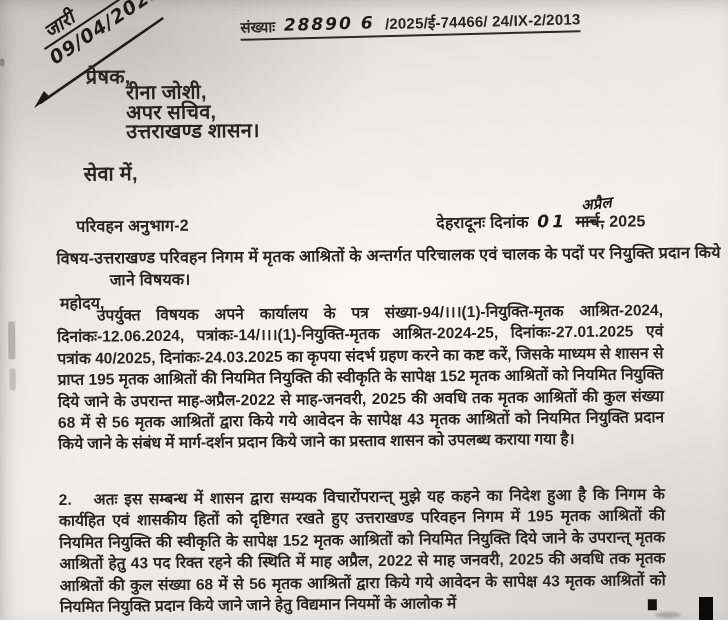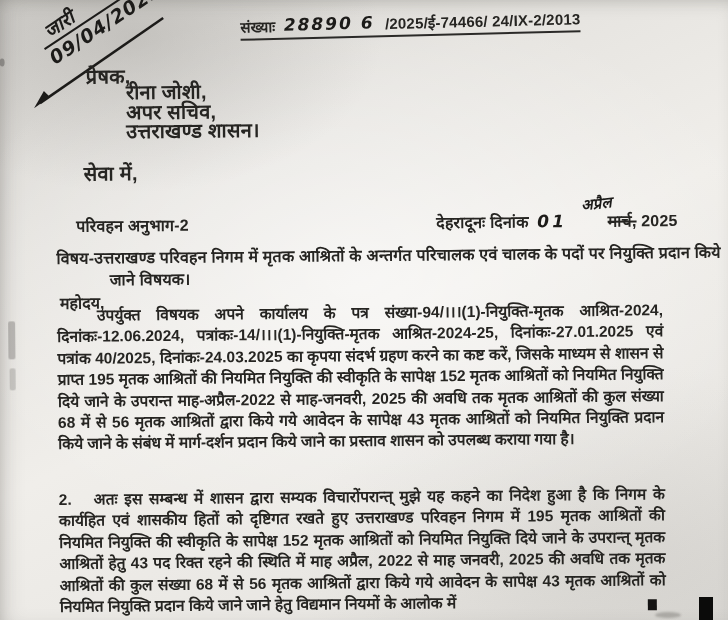--- a/index.html
+++ b/index.html
@@ -31,21 +31,21 @@
   .refline .hand{font-size:17px;letter-spacing:2px;position:relative;top:-1px;padding:0 6px 0 4px;}
   
   .blk-label{font-size:20px;}
   .blk-lines{font-size:20px;line-height:19px;}
   .blk-lines div{margin-bottom:0.5px;}
   
   .section{left:77px;top:212px;font-size:16px;}
   .dateline{left:437px;top:212px;font-size:16px;white-space:nowrap;}
   .dateline .day{font-size:17px;letter-spacing:3px;padding:0 4px;}
   .month-wrap{position:relative;display:inline-block;}
-  .month-struck{text-decoration:line-through;text-decoration-thickness:2px;margin-left:32px;}
+  .month-struck{text-decoration:line-through;text-decoration-thickness:2px;}
   .month-hand{position:absolute;left:6px;top:-17px;font-size:15px;transform:rotate(-6deg);white-space:nowrap;}
   
   .subject{left:57px;top:245px;width:618px;font-size:16px;line-height:22px;padding-left:53px;text-indent:-53px;}
   .salutation{left:60px;top:289px;font-size:16px;font-weight:700;text-align:right;}
   
   .para{left:57px;width:606px;font-size:15.5px;line-height:21.4px;text-align:justify;font-weight:600;}
   .para1{top:302px;text-indent:40px;}
   .para2{top:486px;}
   .para2 .num{padding-right:22px;font-weight:700;}
   

